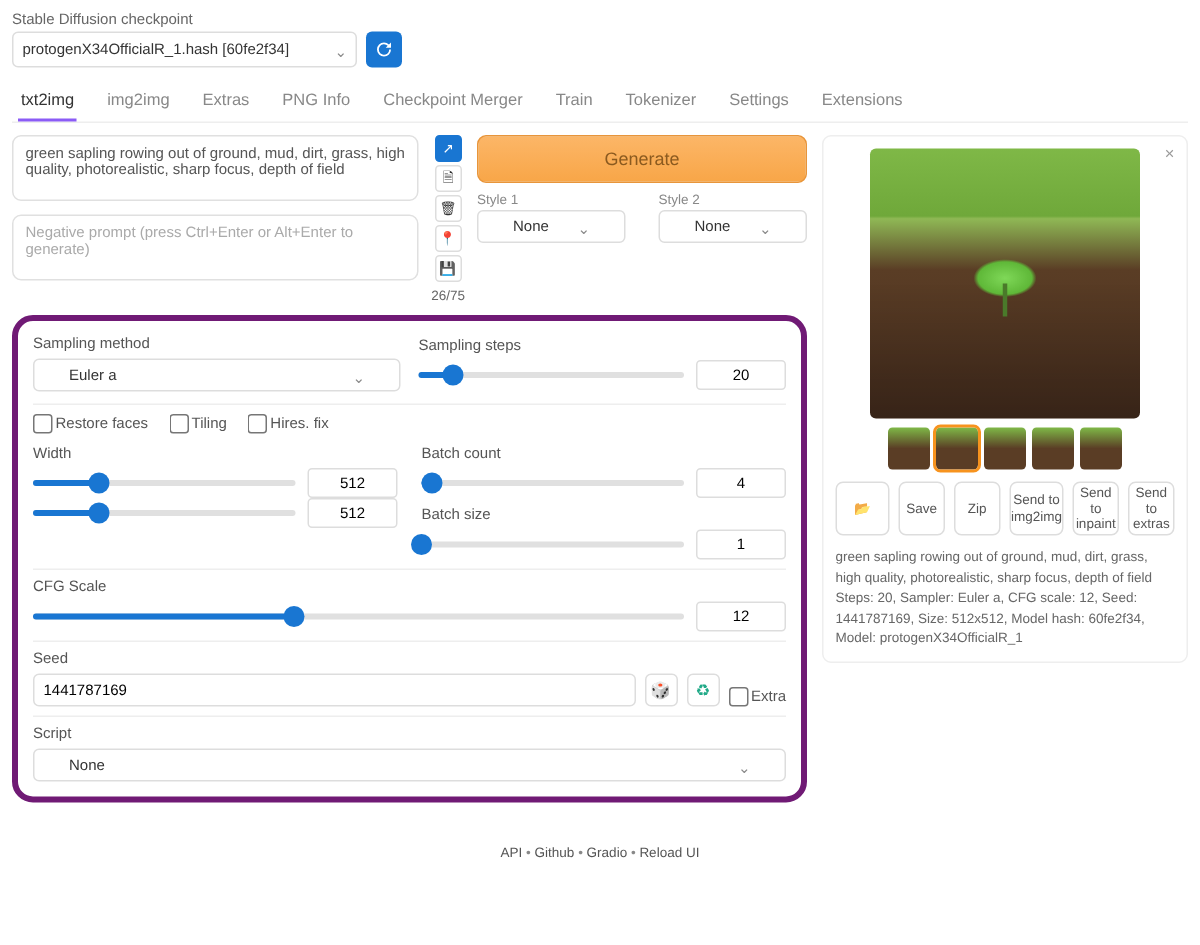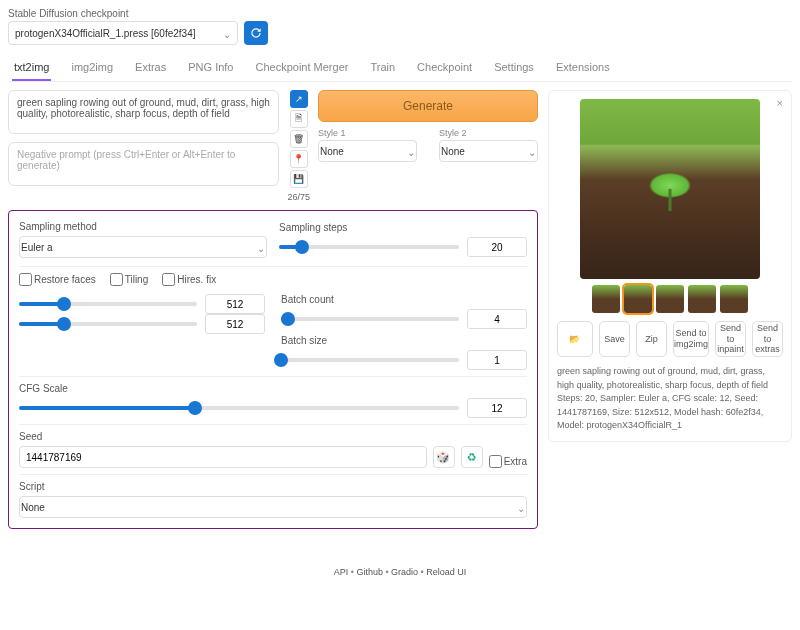--- a/index.html
+++ b/index.html
@@ -21,22 +21,22 @@
 .prompt-box::placeholder{color:#aaa}
 .tool-col{display:flex;flex-direction:column;gap:2px;align-items:center}
 .tool-btn{width:18px;height:18px;border:1px solid #ddd;border-radius:3px;display:flex;align-items:center;justify-content:center;cursor:pointer;font-size:9px}
 .tool-btn.blue{background:#1976d2;border-color:#1976d2;color:#fff}
 .counter{font-size:9px;color:#666;margin-top:2px}
 .gen-col{flex:0 0 220px}
 .generate-btn{width:100%;height:32px;background:linear-gradient(#fcb667,#f8a648);border:1px solid #e8953a;border-radius:6px;color:#8b5a1f;font-size:12px;font-weight:500;cursor:pointer;margin-bottom:6px}
 .style-row{display:flex;gap:22px}
 .style-sel{flex:1}
 .style-sel .lbl{font-size:9px;color:#888;margin-bottom:2px}
-.dropdown{width:100%;height:22px;border:1px solid #ddd;border-radius:4px;padding:2px 1px;font-size:10px;display:flex;align-items:center;justify-content:space-between;cursor:pointer;background:#fff}
-.panel{border:1px solid #701a75;border-radius:4px;padding:10px;margin-bottom:26px}
+.dropdown{width:100%;height:22px;border:1px solid #ddd;border-radius:4px;padding:2px 23px;font-size:10px;display:flex;align-items:center;justify-content:space-between;cursor:pointer;background:#fff}
+.panel{border:4px solid #701a75;border-radius:14px;padding:10px;margin-bottom:16px}
 .row{display:flex;gap:12px;align-items:center;margin-bottom:8px}
 .field-label{font-size:10px;color:#555;margin-bottom:4px}
 .slider-group{flex:1}
 .slider-row{display:flex;align-items:center;gap:8px}
 .slider{flex:1;height:4px;background:#e0e0e0;border-radius:2px;position:relative;cursor:pointer}
 .slider-fill{position:absolute;height:100%;background:#1976d2;border-radius:2px;left:0}
 .slider-thumb{position:absolute;width:14px;height:14px;background:#1976d2;border-radius:50%;top:-5px;transform:translateX(-50%);cursor:grab}
 .num-input{width:60px;height:20px;border:1px solid #ddd;border-radius:3px;text-align:center;font-size:10px;padding:1px}
 .check-row{display:flex;gap:14px;margin-bottom:8px}
 .check{display:flex;align-items:center;gap:2px;font-size:10px;color:#555}
@@ -64,39 +64,39 @@
 .chevron::before{content:"⌄";color:#888}
 .divider{height:1px;background:#eee;margin:6px 0}
 </style>
 </head>
 <body>
 
 <div class="top-row">
   <div>
     <div class="label">Stable Diffusion checkpoint</div>
     <div class="checkpoint-select">
-      <span>protogenX34OfficialR_1.press [60fe2f34]</span>
+      <span>protogenX34OfficialR_1.hash [60fe2f34]</span>
       <span class="chevron"></span>
     </div>
   </div>
   <div class="refresh-btn">
     <svg viewBox="0 0 24 24">
         <path d="M17.65 6.35A7.96 7.96 0 0012 4a8 8 0 108 8h-2a6 6 0 11-1.76-4.24L14 10h6V4l-2.35 2.35z"></path>
       </svg>
   </div>
 </div>
 
 <div class="tabs" id="tabs">
     <div class="tab active">txt2img</div>
     <div class="tab">img2img</div>
     <div class="tab">Extras</div>
     <div class="tab">PNG Info</div>
     <div class="tab">Checkpoint Merger</div>
     <div class="tab">Train</div>
-    <div class="tab">Checkpoint</div>
+    <div class="tab">Tokenizer</div>
     <div class="tab">Settings</div>
     <div class="tab">Extensions</div>
   </div>
 
 <div class="main">
   <div class="left-col">
     <div class="prompt-row">
       <div class="prompts">
         <textarea class="prompt-box" style="">green sapling rowing out of ground, mud, dirt, grass, high quality, photorealistic, sharp focus, depth of field</textarea>
         <textarea class="prompt-box" placeholder="Negative prompt (press Ctrl+Enter or Alt+Enter to generate)" style=""></textarea>
@@ -160,20 +160,21 @@
             <input type="checkbox" style="">
             <span>Tiling</span>
           </label>
         <label class="check">
             <input type="checkbox" style="">
             <span>Hires. fix</span>
           </label>
       </div>
       <div class="two-col">
         <div>
+          <div class="field-label">Width</div>
           <div class="slider-row">
               <div class="slider">
                 <div class="slider-fill" style="width:25%"></div>
                 <div class="slider-thumb" style="left:25%"></div>
               </div>
               <input class="num-input" value="512" style="">
             </div>
           <div class="slider-row">
               <div class="slider">
                 <div class="slider-fill" style="width:25%"></div>

